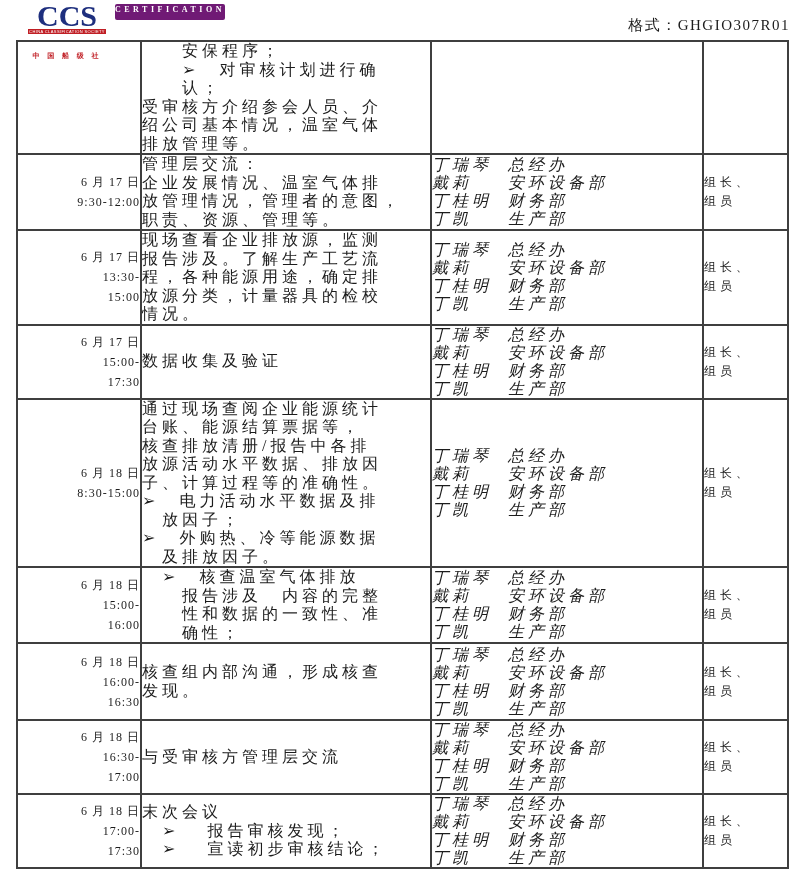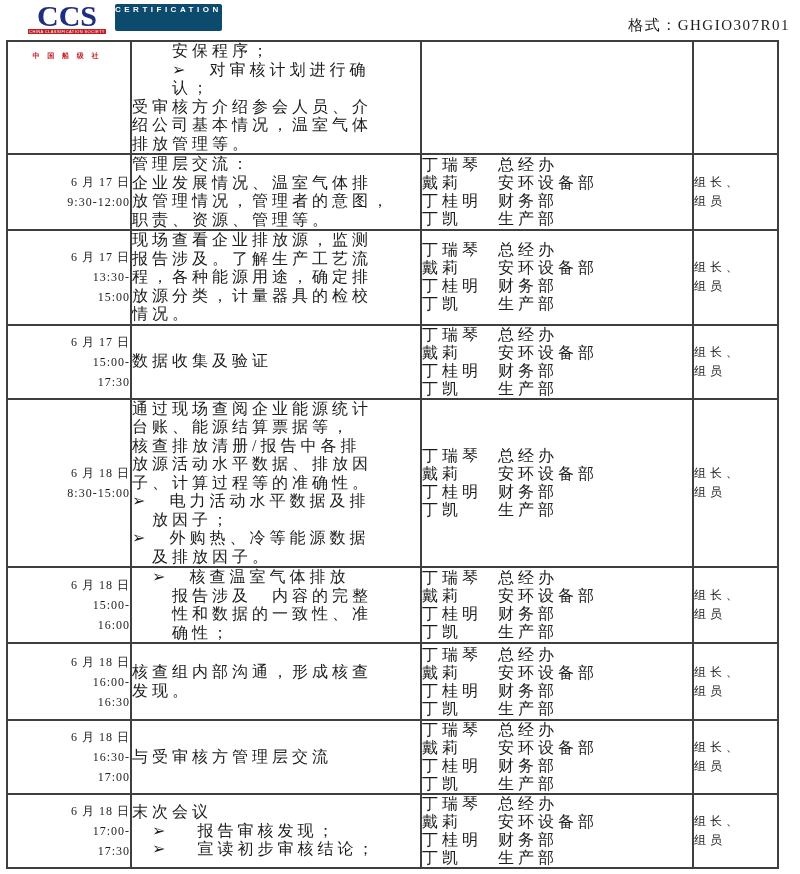--- a/index.html
+++ b/index.html
@@ -15,43 +15,43 @@
   .logo{position:absolute;left:28px;top:3px;display:flex;align-items:flex-start;gap:9px;}
   .ccs-block{display:flex;flex-direction:column;align-items:center;}
   .ccs-text{font-weight:bold;font-size:30px;line-height:25px;color:#1e2f7e;letter-spacing:0;}
   .society-banner{margin-top:1px;background:#c01e24;color:#ffffff;width:78px;height:5px;
     font-family:"Liberation Sans",sans-serif;font-size:4px;line-height:5px;text-align:center;
     letter-spacing:.4px;overflow:hidden;}
   .society-name{color:#c01e24;font-size:7px;line-height:8px;font-weight:bold;letter-spacing:3px;
     margin-top:18px;text-align:center;white-space:nowrap;}
   .brand-block{display:flex;flex-direction:column;}
   .brand-name{color:#1e2f7e;font-size:27px;line-height:25px;font-weight:bold;letter-spacing:4px;white-space:nowrap;}
-  .certification-banner{margin-top:1px;background:#0c4a6e;color:#ffffff;height:27px;border-radius:2px;
-    font-family:Liberation Sans, sans-serif;font-size:8px;line-height:11px;font-weight:bold;
+  .certification-banner{margin-top:1px;background:#701a75;color:#ffffff;height:16px;border-radius:2px;
+    font-family:Liberation Serif, serif;font-size:8px;line-height:11px;font-weight:bold;
     letter-spacing:3.5px;text-align:center;}
   .format-label{position:absolute;right:10px;top:16px;font-size:15px;letter-spacing:1.5px;}
 
   
-  table.schedule{border-collapse:collapse;table-layout:fixed;width:771px;margin-left:6px;padding-left:24px;}
+  table.schedule{border-collapse:collapse;table-layout:fixed;width:771px;margin-left:16px;padding-left:24px;}
   table.schedule td{border:2px solid #3f3f3f;vertical-align:middle;padding:0;overflow:hidden;}
   tr:nth-child(1){height:103px;}
   tr:nth-child(2){height:71px;}
   tr:nth-child(3){height:94px;}
   tr:nth-child(4){height:70px;}
   tr:nth-child(5){height:164px;}
   tr:nth-child(6){height:73px;}
   tr:nth-child(7){height:77px;}
   tr:nth-child(8){height:66px;}
   tr:nth-child(9){height:68px;}
 
   .c-date{padding-left:9px;}
   .date-line{font-size:12px;line-height:20px;letter-spacing:1px;white-space:pre;text-align:right;}
   .c-act{padding:2px 4px 2px 12px;}
   .activity-line{font-size:16px;line-height:18.5px;letter-spacing:4px;white-space:pre-wrap;}
-  .c-pers{padding-left:8px;}
+  .c-pers{padding-left:8px;font-style:italic;}
   .personnel-row{display:flex;font-size:16px;line-height:18px;letter-spacing:4px;white-space:pre;}
   .pname{width:76px;flex:none;}
   .c-role{padding-left:9px;}
   .role-line{font-size:12px;line-height:19px;letter-spacing:4px;white-space:pre;}
 </style>
 </head>
 <body>
 
 <div class="page">
 

